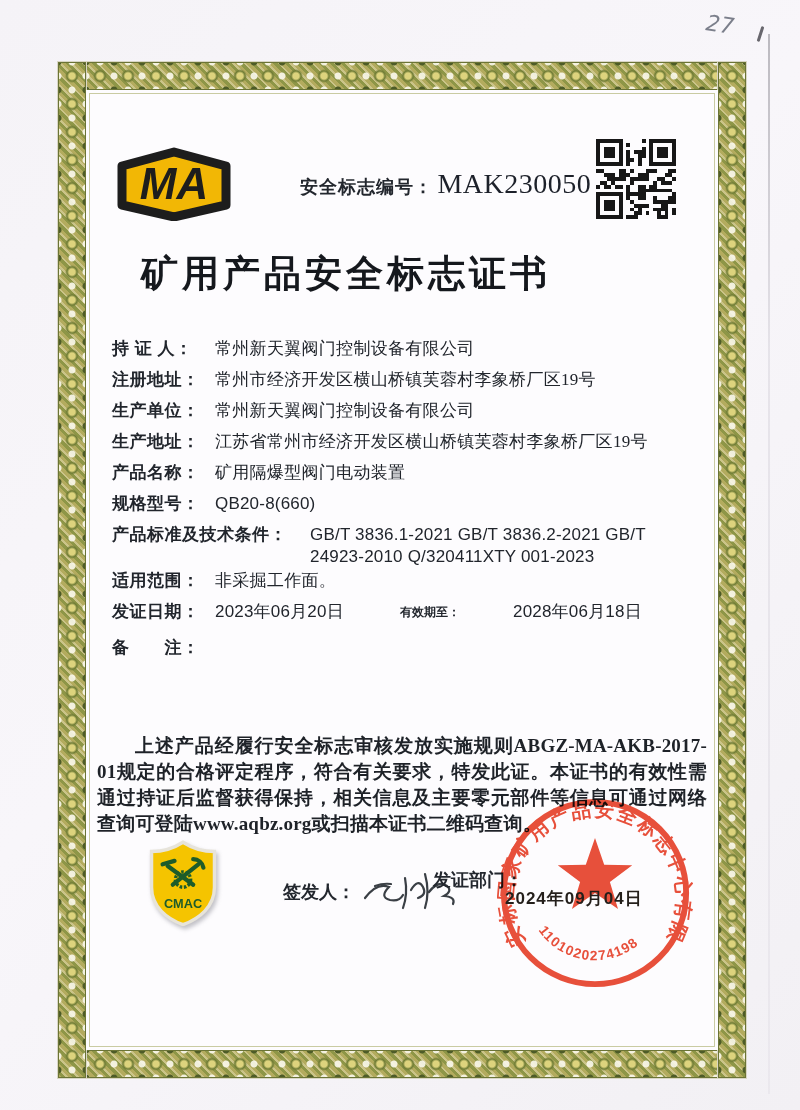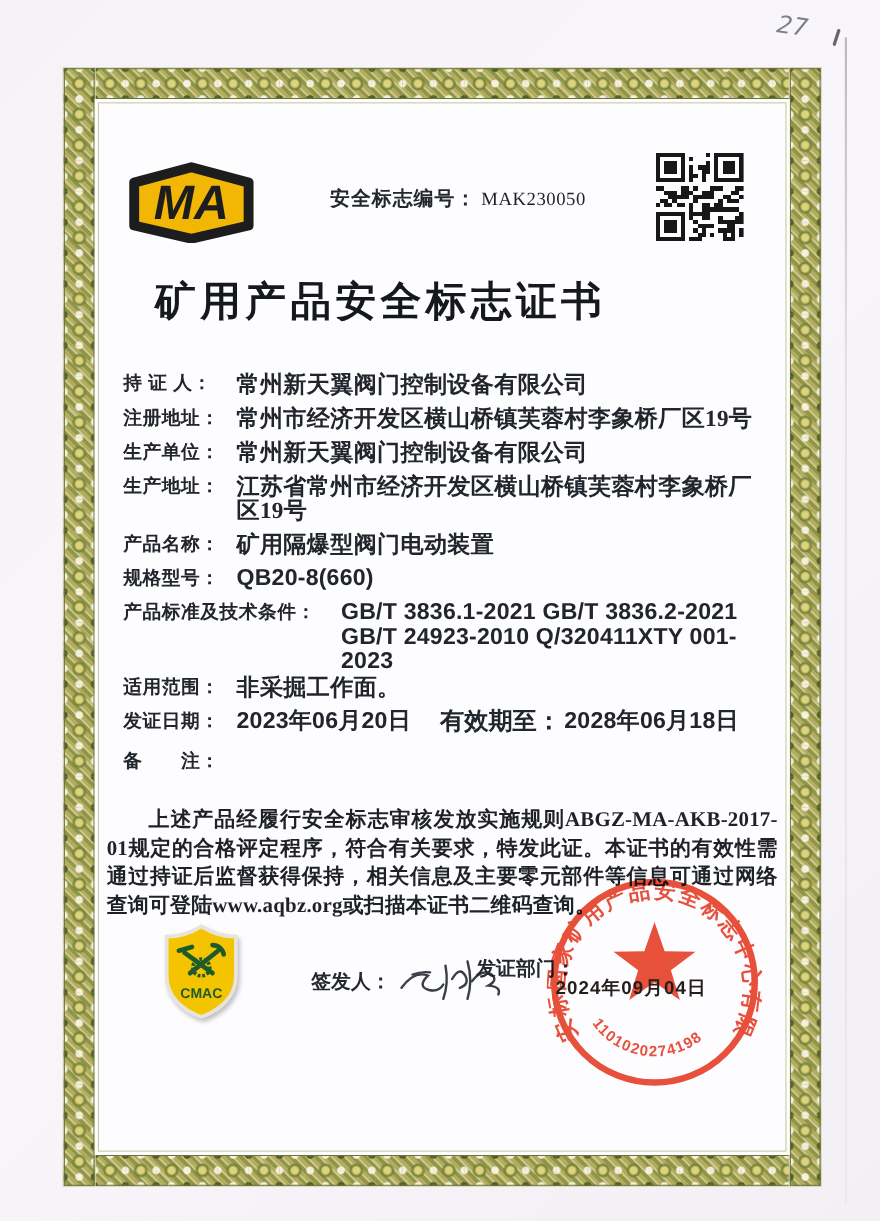--- a/index.html
+++ b/index.html
@@ -48,40 +48,40 @@
   .inner-hairline { position:absolute; left:89px; top:93px; width:626px; height:954px;
     border:1px solid #c9cba2; pointer-events:none; }
   .paper { position:absolute; left:86px; top:90px; width:632px; height:960px;
     background:#fdfcfe; }
 
   
   .ma-logo { position:absolute; left:115px; top:147px; width:118px; height:74px; }
   .mark-number { position:absolute; left:300px; top:168px; white-space:nowrap; }
   .mark-number .lbl { font-size:18px; font-weight:700; color:#23272e; letter-spacing:1px; }
   .mark-number .val { font-family:"Liberation Serif","DejaVu Serif",serif;
-    font-size:17px; color:#1d212a; letter-spacing:.5px; }
+    font-size:28px; color:#1d212a; letter-spacing:.5px; }
   .qr { position:absolute; left:596px; top:139px; width:80px; height:80px; }
 
   .cert-title { position:absolute; left:0; top:249px; width:692px; text-align:center;
     font-family:"Liberation Serif","DejaVu Serif",serif; font-weight:900;
     font-size:37px; letter-spacing:4px; color:#15181d; }
 
   
   .fields { position:absolute; left:112px; top:338px; width:585px; color:#21252c; }
   .frow { display:flex; margin-bottom:9px; line-height:22px; }
   .frow .lbl { flex:0 0 103px; font-size:17px; font-weight:700; letter-spacing:.5px; white-space:pre; }
   .frow .val { font-family:"Liberation Serif","DejaVu Serif",serif;
-    font-size:21px; font-weight:700; letter-spacing:.3px; }
+    font-size:17px; font-weight:400; letter-spacing:.3px; }
   .frow .val.alnum { font-family:"Liberation Sans","DejaVu Sans",sans-serif; letter-spacing:.2px; }
   .frow.wide { margin-top:2px; margin-bottom:2px; }
   .frow.wide .lbl { flex:0 0 198px; }
   .frow.wide .val { width:380px; }
   .frow.dates { margin-top:8px; }
   .frow.dates .val { flex:0 0 185px; }
-  .frow.dates .lbl2 { flex:0 0 113px; font-size:22px; font-weight:700; white-space:pre; }
+  .frow.dates .lbl2 { flex:0 0 113px; font-size:12px; font-weight:700; white-space:pre; }
   .frow.remark { margin-top:14px; }
 
   
   .body-par { position:absolute; left:97px; top:733px; width:610px;
     font-family:"Liberation Serif","DejaVu Serif",serif;
     font-size:19px; font-weight:700; line-height:26px; color:#1e2228;
     text-indent:2em; text-align:justify; letter-spacing:.2px; }
 
   
   .cmac { position:absolute; left:149px; top:840px; width:68px; height:86px;

